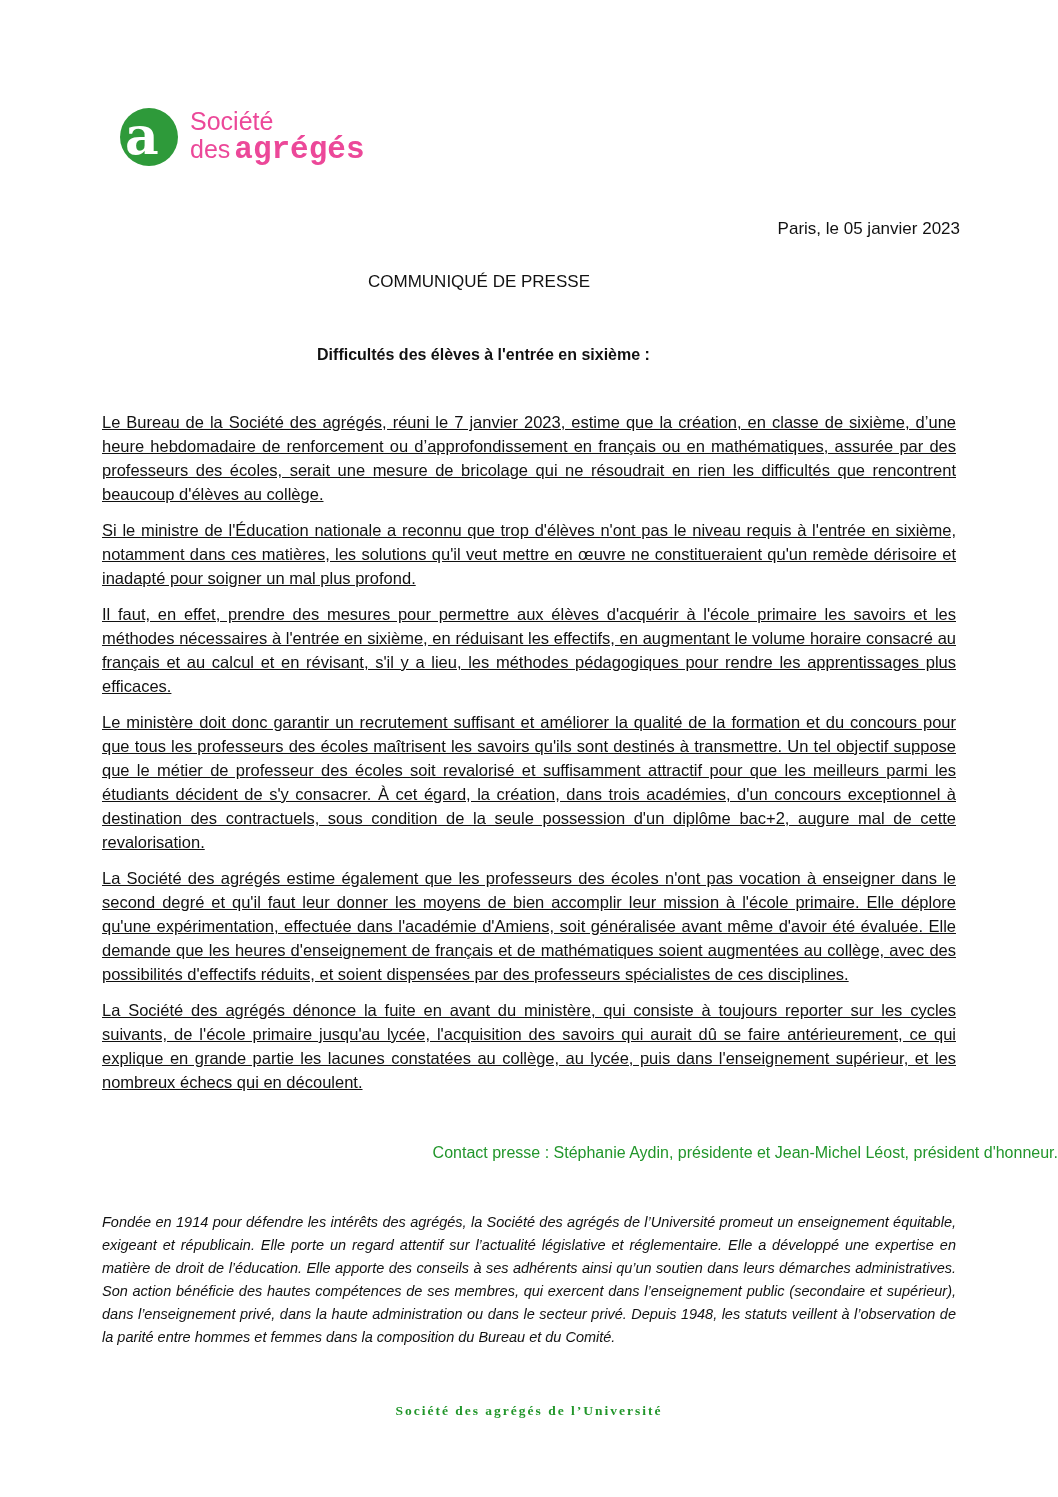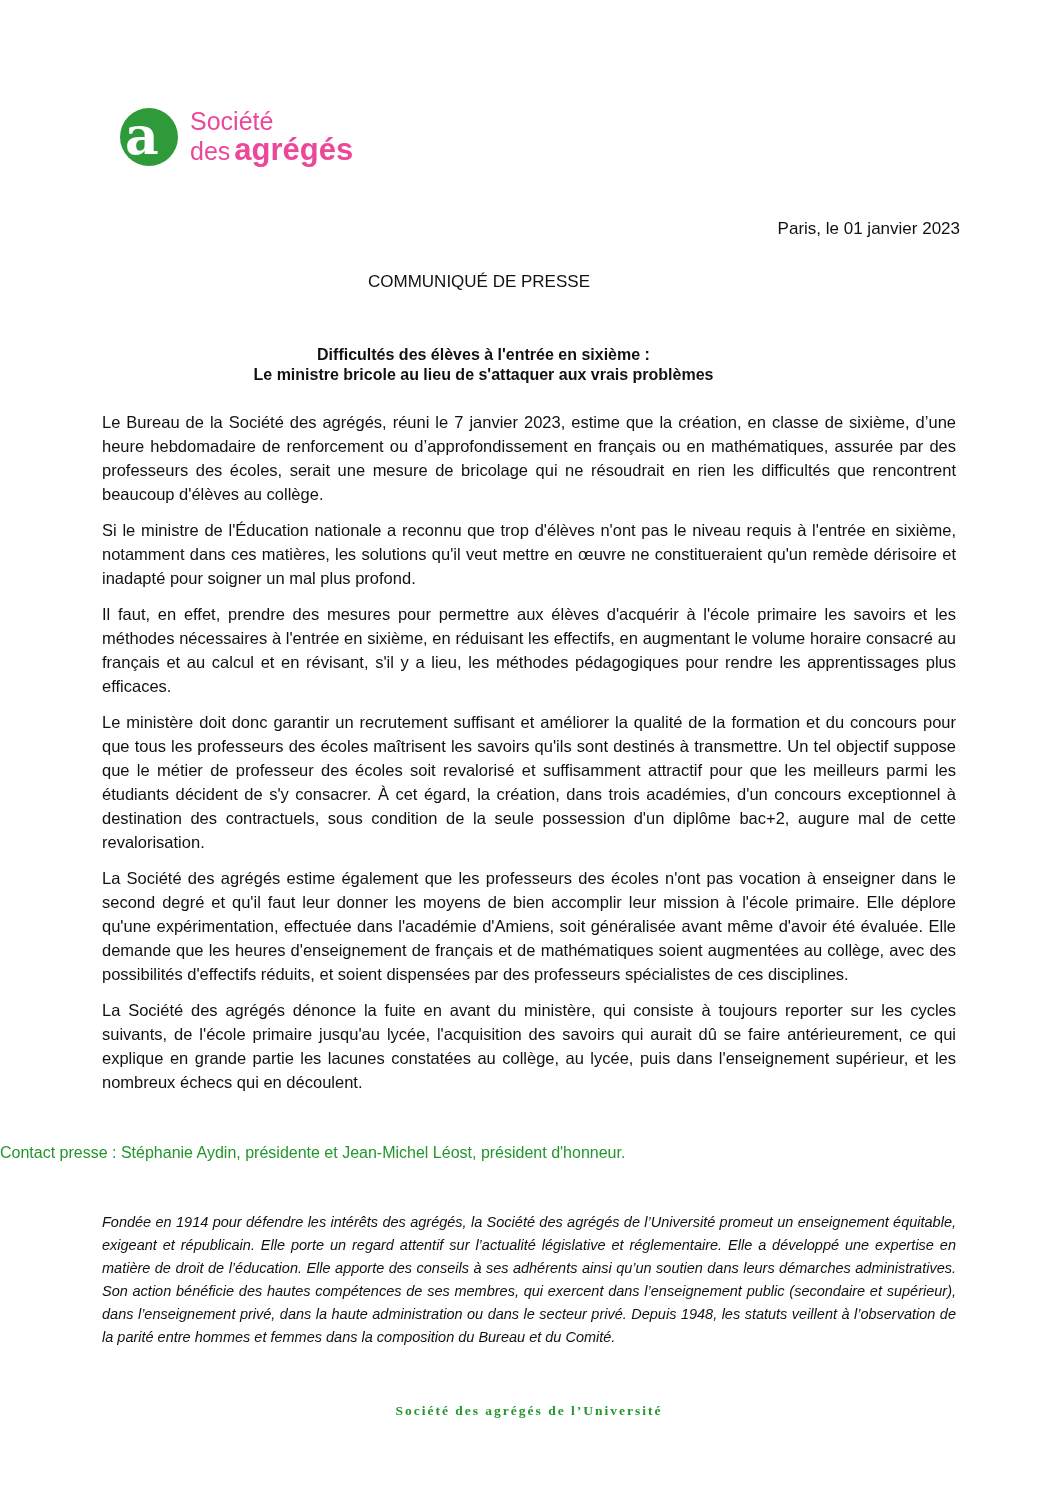--- a/index.html
+++ b/index.html
@@ -5,55 +5,54 @@
   html, body { margin: 0; padding: 0; background: #ffffff; }
   body { width: 1058px; height: 1497px; position: relative; overflow: hidden;
          font-family: "Liberation Sans", "DejaVu Sans", sans-serif; color: #111; }
   .logo { position: absolute; left: 120px; top: 108px; display: flex; align-items: center; }
   .logo-mark { width: 58px; height: 58px; border-radius: 50%; background: #2e9a3a; position: relative; }
   .logo-mark span { position: absolute; left: 5px; top: 2px; font-family: "DejaVu Serif", serif; font-weight: bold;
                     font-size: 52px; line-height: 52px; color: #fff; }
   .logo-text { margin-left: 12px; color: #ec4899; line-height: 1; }
   .logo-l1 { font-size: 25px; font-family: "Liberation Sans", sans-serif; }
   .logo-l2 { font-size: 25px; font-family: "Liberation Sans", sans-serif; }
-  .logo-l2 b { font-family: Liberation Sans, sans-serif; font-size: 31px; font-weight: bold; margin-left: 4px; }
+  .logo-l2 b { font-family: Liberation Mono, monospace; font-size: 31px; font-weight: bold; margin-left: 4px; }
   .date { position: absolute; right: 98px; top: 219px; font-size: 17px; }
   .comm { position: absolute; left: 0; width: 958px; top: 272px; text-align: center; font-size: 17px; }
   .title { position: absolute; left: 0; width: 967px; top: 345px; text-align: center; font-weight: bold;
            font-size: 16px; line-height: 20px; }
   .body { position: absolute; left: 102px; width: 854px; top: 410px; font-size: 16.5px; line-height: 24px;
           text-align: justify; }
-  .body p { margin: 0 0 12px 0; }
-  .contact { position: absolute; left: 0; width: 1058px; top: 1141px; text-align: left; color: #22962b;
+  .body p { margin: 0 0 12px 0; text-decoration: underline; }
+  .contact { position: absolute; left: 0; width: 1058px; top: 1141px; text-align: right; color: #22962b;
              font-size: 16px; line-height: 24px; }
   .about { position: absolute; left: 102px; width: 854px; top: 1211px; font-style: italic; font-size: 14.5px;
            line-height: 23px; text-align: justify; }
   .footer { position: absolute; left: 0; width: 1058px; top: 1403px; text-align: center; color: #22962b;
             font-family: "Liberation Serif", serif; font-size: 13.5px; line-height: 16px; }
   .footer .f1 { font-weight: bold; letter-spacing: 2px; }
 </style>
 </head>
 <body>
 
 <div class="logo">
   <div class="logo-mark">
       <span>a</span>
     </div>
   <div class="logo-text">
     <div class="logo-l1">Société</div>
     <div class="logo-l2"><span>des</span><b>agrégés</b></div>
   </div>
 </div>
 
-<div class="date">Paris, le 01 janvier 2023</div>
+<div class="date">Paris, le 05 janvier 2023</div>
 <div class="comm">COMMUNIQUÉ DE PRESSE</div>
 
 <div class="title">
   <div>Difficultés des élèves à l'entrée en sixième :</div>
-  <div>Le ministre bricole au lieu de s'attaquer aux vrais problèmes</div>
 </div>
 
 <div class="body">
   <p>Le Bureau de la Société des agrégés, réuni le 7 janvier 2023, estime que la création, en classe de sixième, d’une heure hebdomadaire de renforcement ou d’approfondissement en français ou en mathématiques, assurée par des professeurs des écoles, serait une mesure de bricolage qui ne résoudrait en rien les difficultés que rencontrent beaucoup d'élèves au collège.</p>
   <p>Si le ministre de l'Éducation nationale a reconnu que trop d'élèves n'ont pas le niveau requis à l'entrée en sixième, notamment dans ces matières, les solutions qu'il veut mettre en œuvre ne constitueraient qu'un remède dérisoire et inadapté pour soigner un mal plus profond.</p>
   <p>Il faut, en effet, prendre des mesures pour permettre aux élèves d'acquérir à l'école primaire les savoirs et les méthodes nécessaires à l'entrée en sixième, en réduisant les effectifs, en augmentant le volume horaire consacré au français et au calcul et en révisant, s'il y a lieu, les méthodes pédagogiques pour rendre les apprentissages plus efficaces.</p>
   <p>Le ministère doit donc garantir un recrutement suffisant et améliorer la qualité de la formation et du concours pour que tous les professeurs des écoles maîtrisent les savoirs qu'ils sont destinés à transmettre. Un tel objectif suppose que le métier de professeur des écoles soit revalorisé et suffisamment attractif pour que les meilleurs parmi les étudiants décident de s'y consacrer. À cet égard, la création, dans trois académies, d'un concours exceptionnel à destination des contractuels, sous condition de la seule possession d'un diplôme bac+2, augure mal de cette revalorisation.</p>
   <p>La Société des agrégés estime également que les professeurs des écoles n'ont pas vocation à enseigner dans le second degré et qu'il faut leur donner les moyens de bien accomplir leur mission à l'école primaire. Elle déplore qu'une expérimentation, effectuée dans l'académie d'Amiens, soit généralisée avant même d'avoir été évaluée. Elle demande que les heures d'enseignement de français et de mathématiques soient augmentées au collège, avec des possibilités d'effectifs réduits, et soient dispensées par des professeurs spécialistes de ces disciplines.</p>
   <p>La Société des agrégés dénonce la fuite en avant du ministère, qui consiste à toujours reporter sur les cycles suivants, de l'école primaire jusqu'au lycée, l'acquisition des savoirs qui aurait dû se faire antérieurement, ce qui explique en grande partie les lacunes constatées au collège, au lycée, puis dans l'enseignement supérieur, et les nombreux échecs qui en découlent.</p>
 </div>

